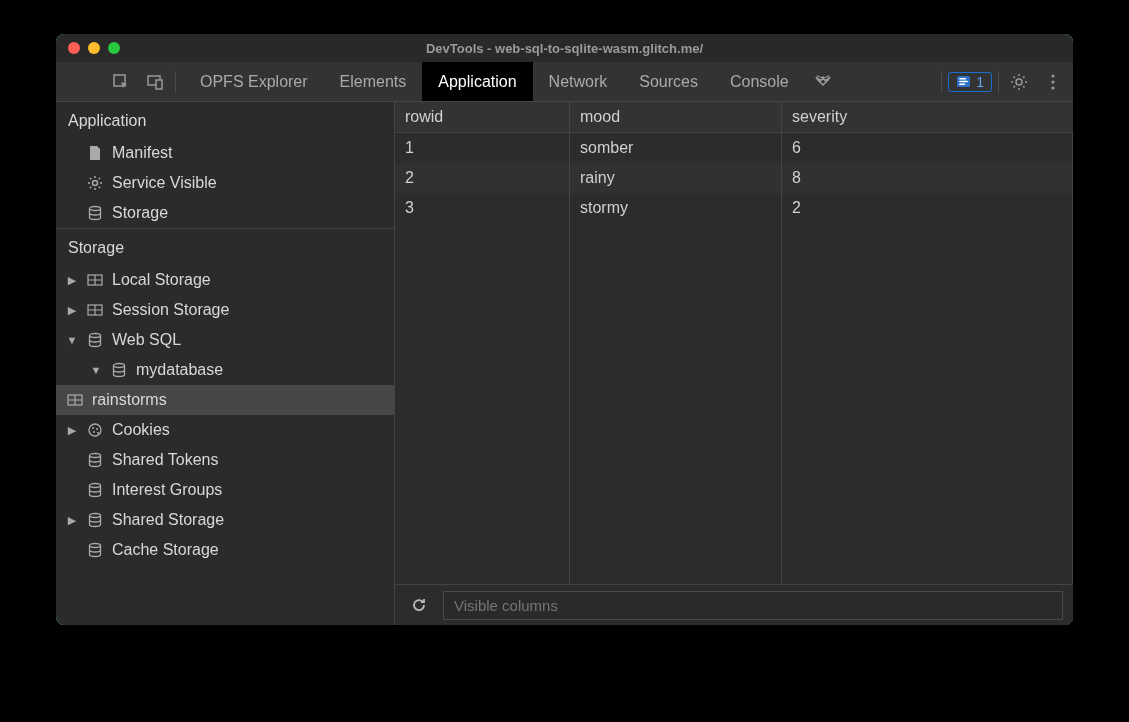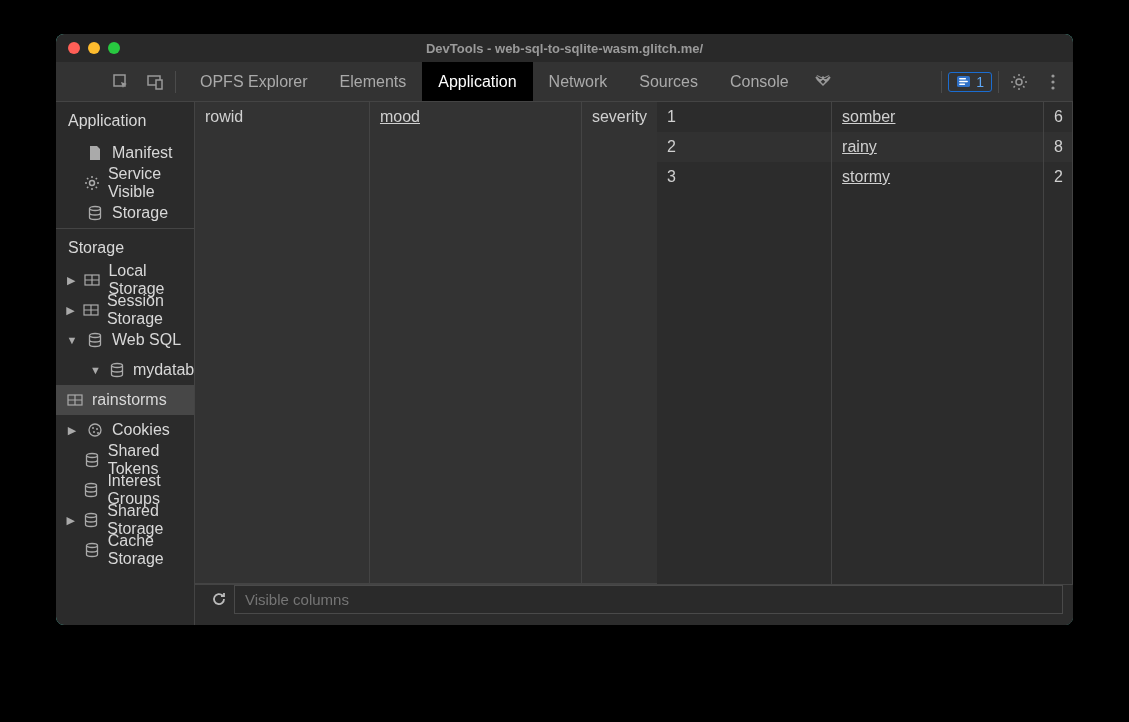--- a/index.html
+++ b/index.html
@@ -160,50 +160,50 @@
 
   .content {
     flex: 1;
     display: flex;
     flex-direction: column;
     background: #2c2c2c;
   }
   .grid {
     flex: 1;
     display: flex;
-    flex-direction: row;
+    flex-direction: column;
     border-bottom: 1px solid #444;
   }
   .grid-header, .grid-row {
     display: flex;
   }
   .grid-header {
     background: #333;
     border-bottom: 1px solid #444;
   }
   .grid-cell {
     padding: 6px 10px;
     font-size: 16px;
     color: #d0d0d0;
     border-right: 1px solid #444;
   }
   .col-0 { width: 175px; }
-  .col-1 { width: 212px; text-decoration: underline; }
+  .col-1 { width: 212px; }
   .col-2 { flex: 1; border-right: none; }
   .grid-row:nth-child(odd) { background: #313131; }
   .grid-row:nth-child(even) { background: #2c2c2c; }
   .grid-body { flex: 1; position: relative; }
   .grid-body .col-lines { position: absolute; inset: 0; display: flex; pointer-events: none; }
   .grid-body .col-lines div { border-right: 1px solid #444; height: 100%; }
   .bottom-bar {
     height: 40px;
     display: flex;
-    align-items: flex-start;
+    align-items: center;
     padding: 0 10px;
-    gap: 1px;
+    gap: 10px;
     background: #2c2c2c;
   }
   .filter-input {
     flex: 1;
     background: #2a2a2a;
     border: 1px solid #4a4a4a;
     color: #aaa;
     font-size: 15px;
     padding: 5px 10px;
   }

